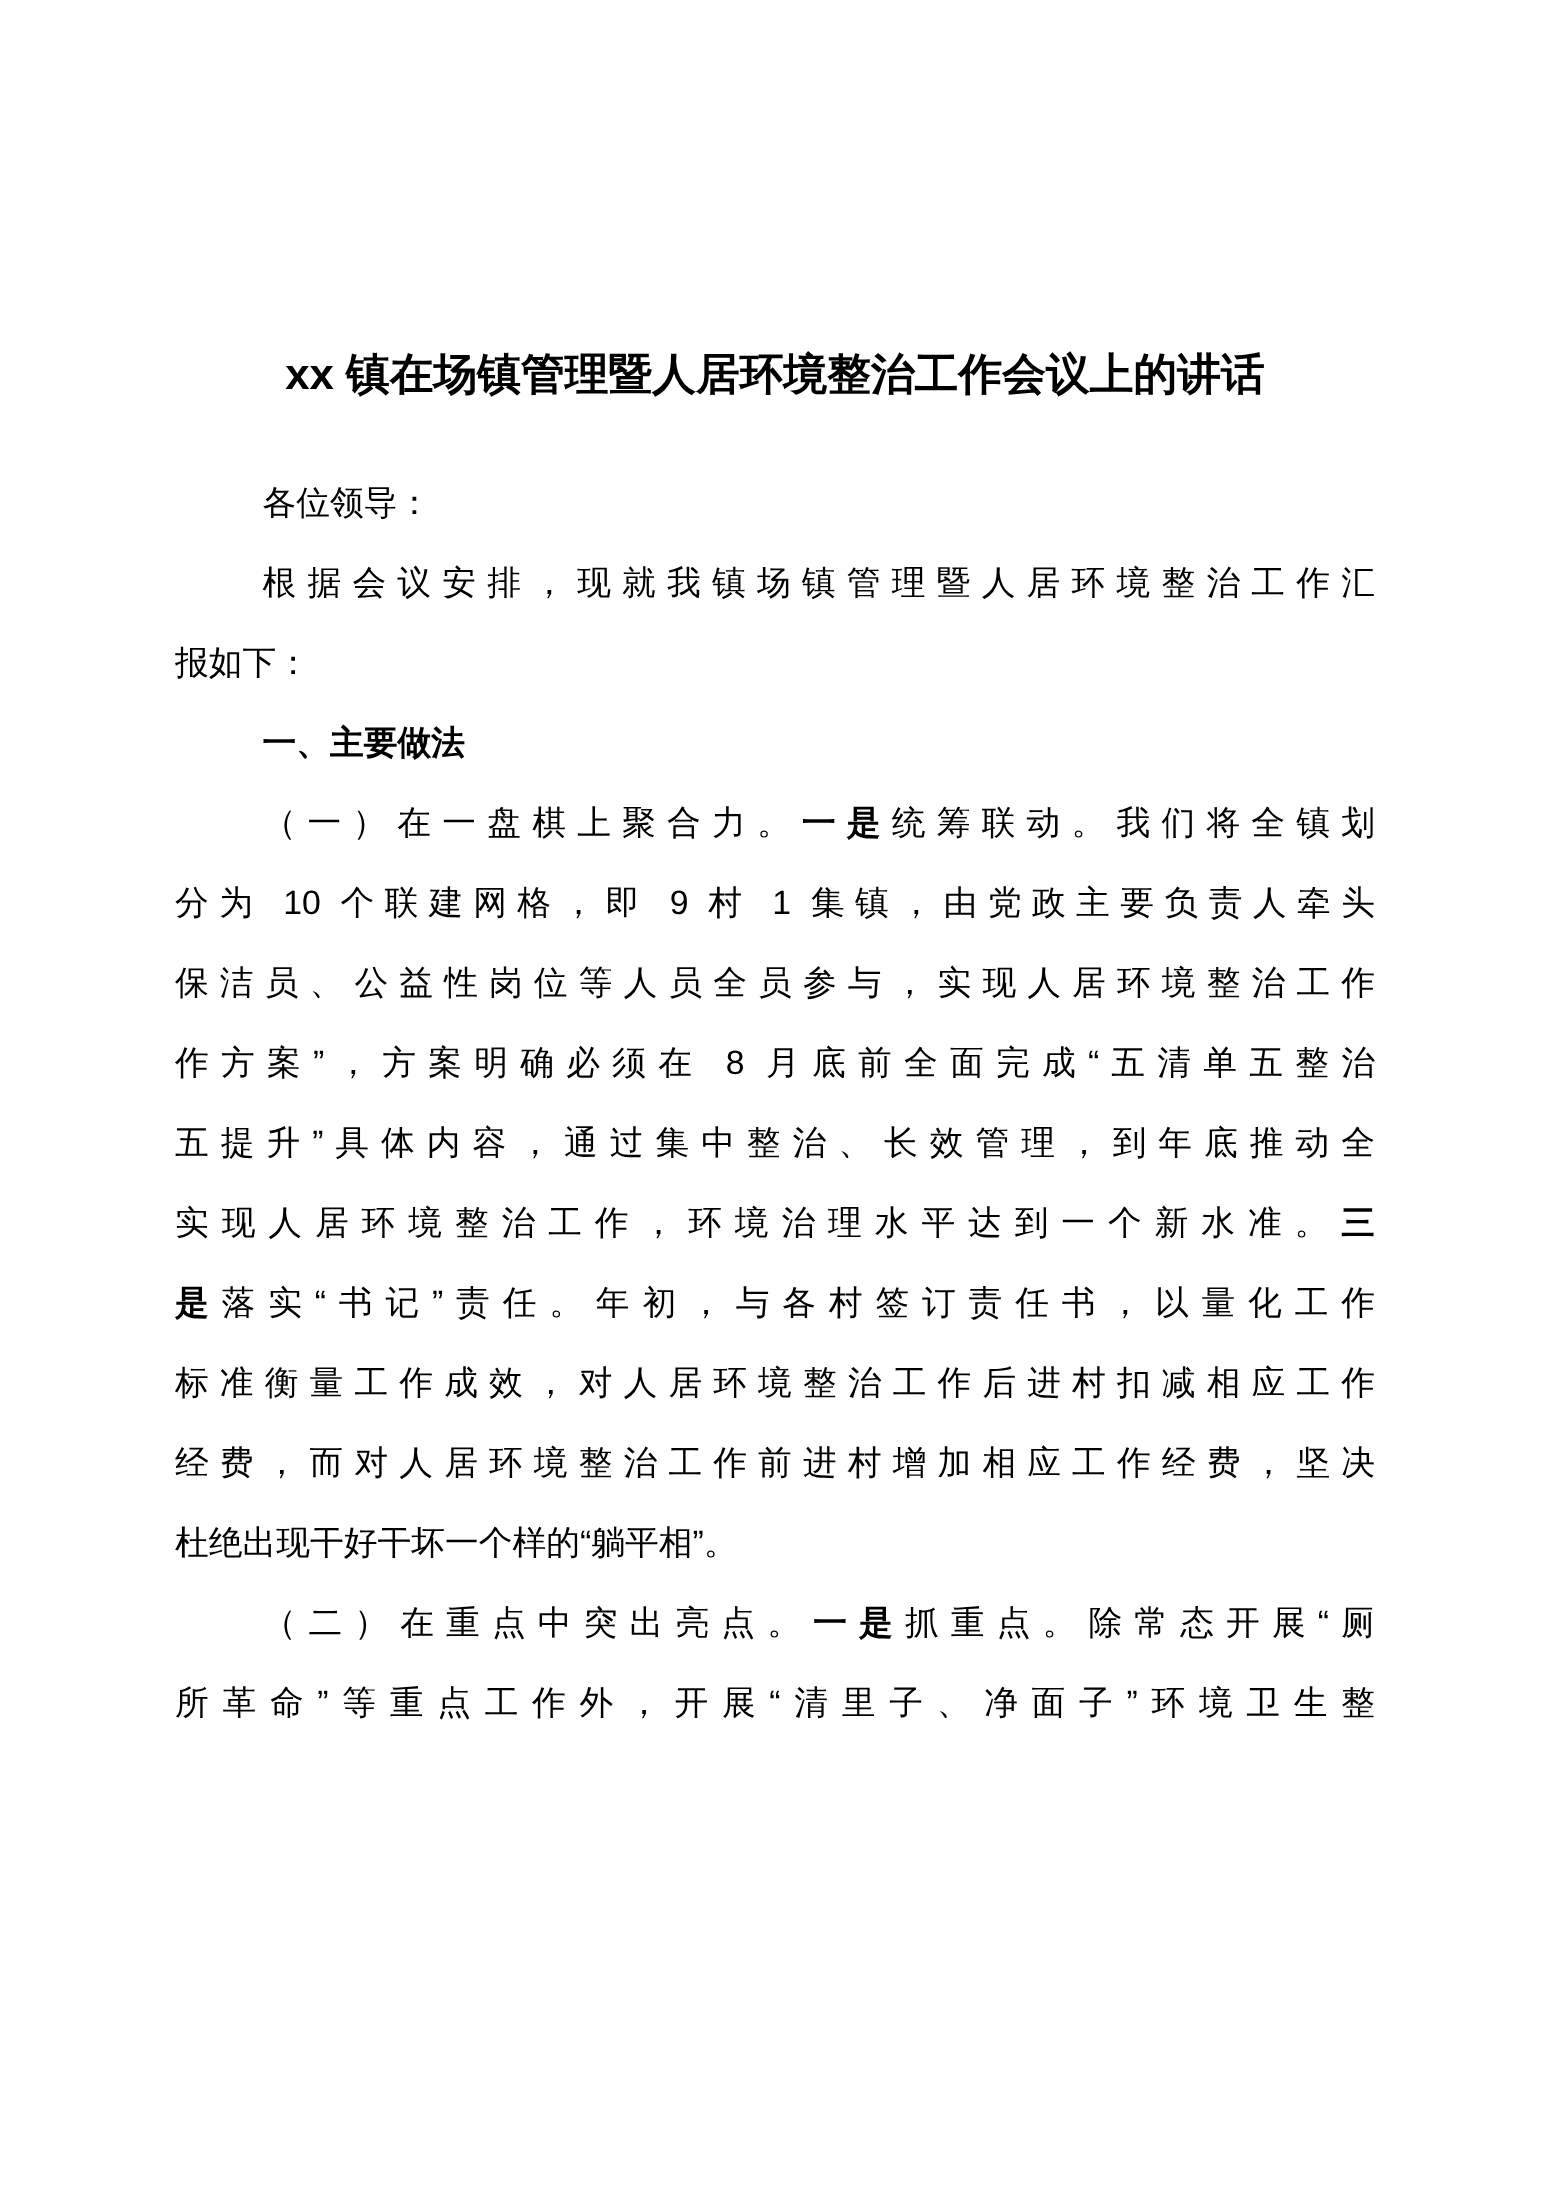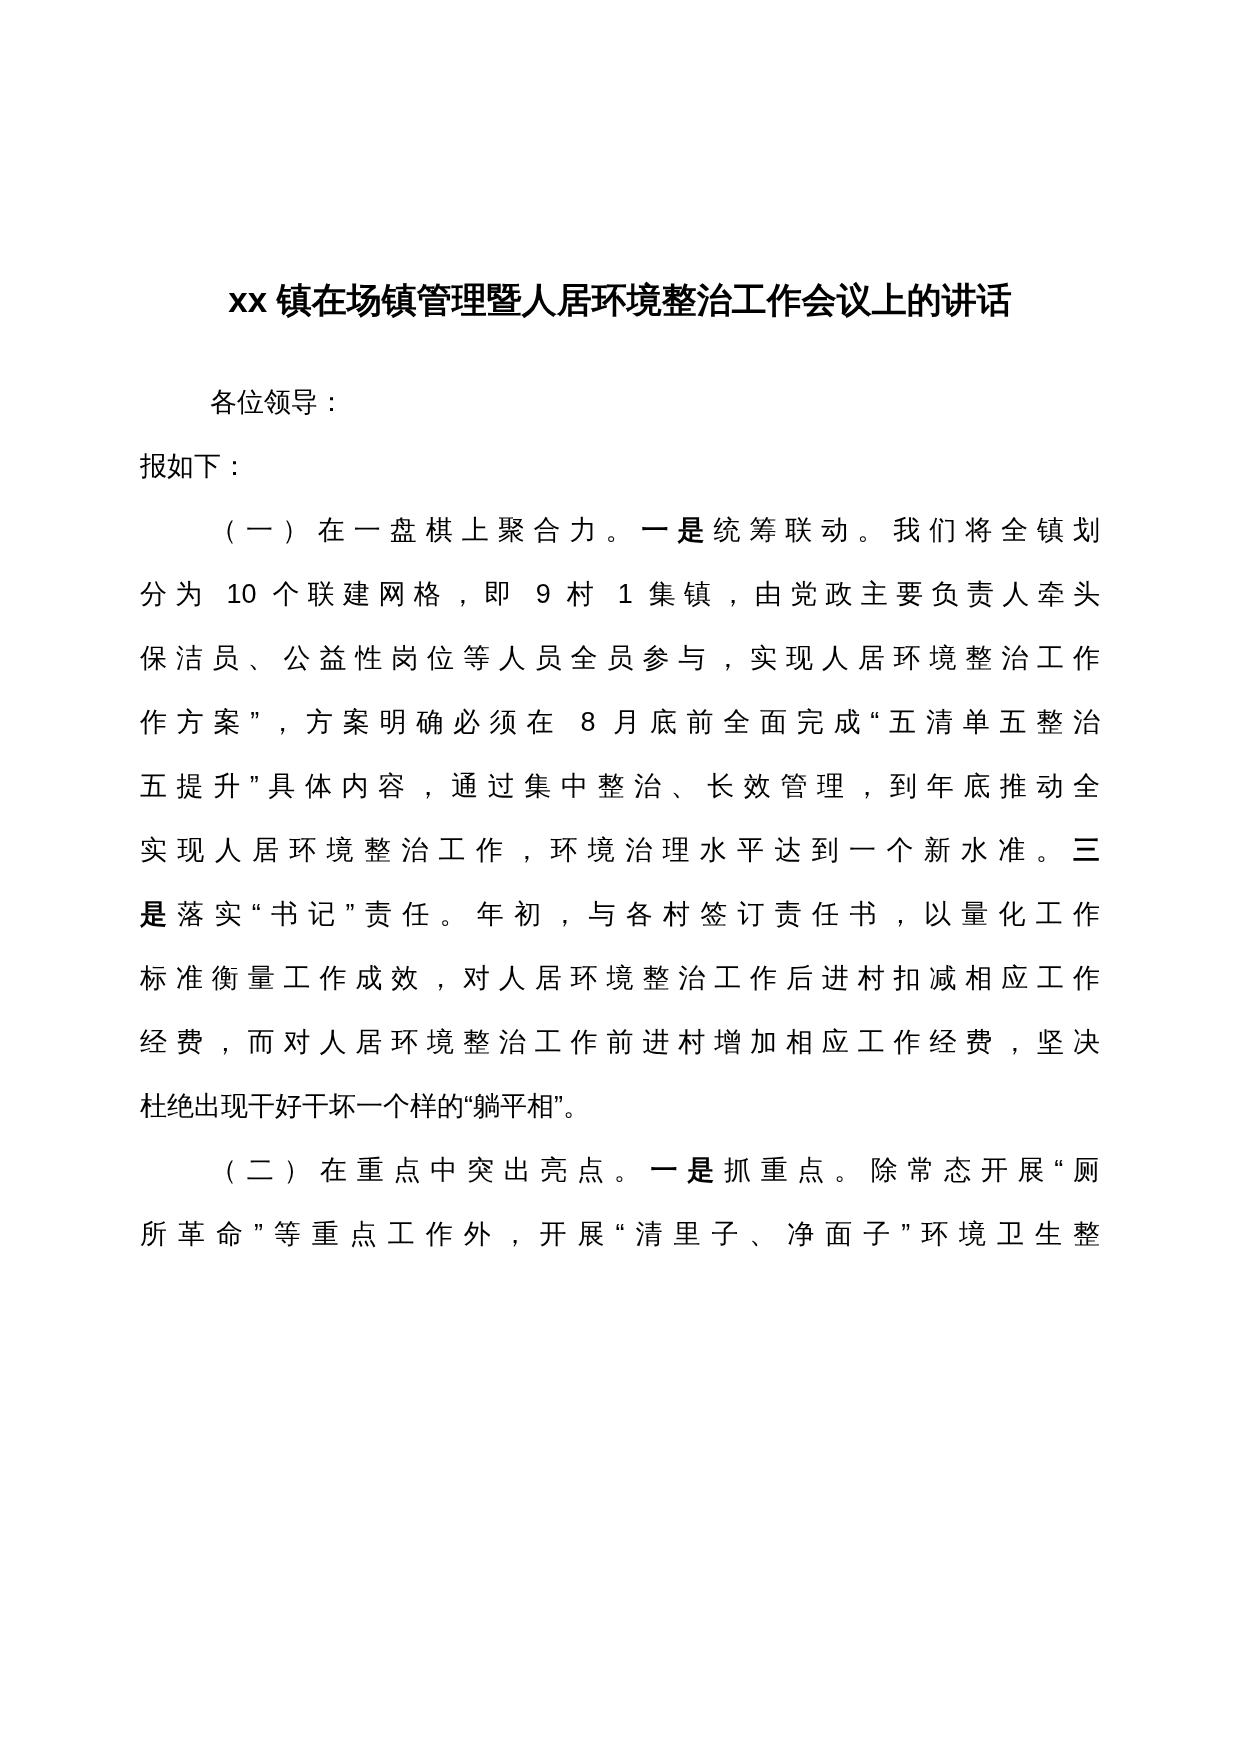--- a/index.html
+++ b/index.html
@@ -34,25 +34,31 @@
 <body>
 
 <div class="page">
 
   <div class="title">xx 镇在场镇管理暨人居环境整治工作会议上的讲话</div>
 
   <div class="ln indent last">
     <span>各位领导：</span>
   </div>
 
+  <div class="ln indent">
+    <span>根据会议安排，现就我镇场镇管理暨人居环境整治工作汇</span>
+  </div>
 
   <div class="ln last">
     <span>报如下：</span>
   </div>
 
+  <div class="ln indent last">
+    <span class="b">一、主要做法</span>
+  </div>
 
   <div class="ln indent">
     <span>（一）在一盘棋上聚合力。</span><span class="b">一是</span><span>统筹联动。我们将全镇划</span>
   </div>
 
   <div class="ln">
     <span>分为 10 个联建网格，即 9 村 1 集镇，由党政主要负责人牵头</span>
   </div>
 
 

